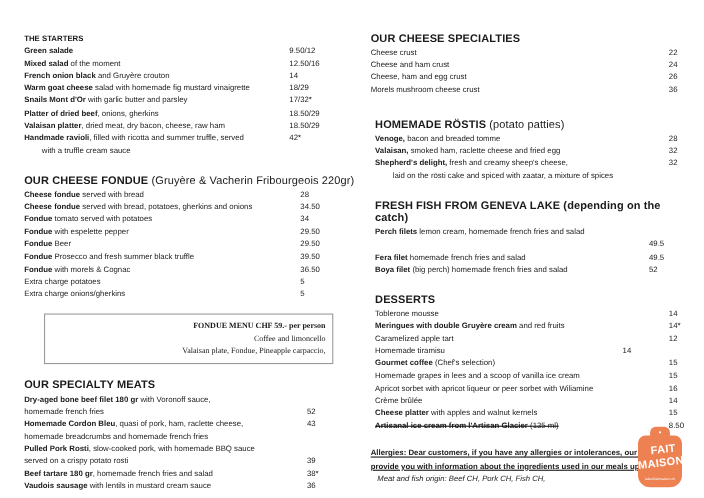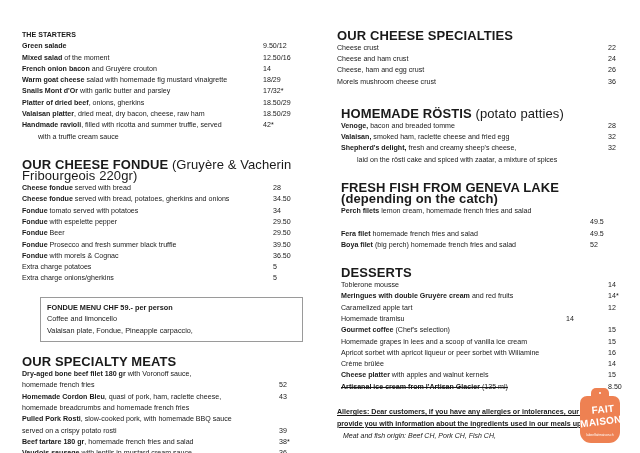--- a/index.html
+++ b/index.html
@@ -27,21 +27,21 @@
     flex: 0 0 303px;
   }
   .col-right {
     flex: 1 1 auto;
     padding-left: 12px;
   }
   .section {
     margin-bottom: 10px;
   }
   .sec-head {
-    font-size: 13px;
+    font-size: 10px;
     font-weight: bold;
     letter-spacing: 0.1px;
     margin-bottom: 1.5px;
     line-height: 11.3px;
   }
   .sec-head .reg {
     font-weight: normal;
   }
   .head-row {
     display: flex;
@@ -90,21 +90,22 @@
   .pw-62 .price, .pw-62 .h-price { width: 62px; }
   .pw-46 .price, .pw-46 .h-price { width: 46px; }
   .pw-22 .price, .pw-22 .h-price { width: 22px; }
 
   .strike { text-decoration: line-through; }
 
   .fondue-box {
     border: 1px solid #9a9a9a;
     margin: 12px 22px 14px 18px;
     padding: 4px 6px 5px;
-    text-align: left;
+    text-align: right;
+    font-family: Liberation Serif, serif;
   }
   .fondue-box .fb-title {
     font-size: 7.3px;
     font-weight: bold;
     line-height: 11.5px;
   }
   .fondue-box .fb-line {
     font-size: 7.3px;
     line-height: 11.5px;
   }
@@ -220,21 +221,21 @@
 
       <div class="row">
         <div class="label"><b>Green salade</b><span></span></div>
         <div class="price">9.50/12</div>
       </div>
       <div class="row">
         <div class="label"><b>Mixed salad</b><span> of the moment</span></div>
         <div class="price">12.50/16</div>
       </div>
       <div class="row">
-        <div class="label"><b>French onion bacon</b><span> and Gruyère crouton</span></div>
+        <div class="label"><b>French onion black</b><span> and Gruyère crouton</span></div>
         <div class="price">14</div>
       </div>
       <div class="row">
         <div class="label"><b>Warm goat cheese</b><span> salad with homemade fig mustard  vinaigrette</span></div>
         <div class="price">18/29</div>
       </div>
       <div class="row">
         <div class="label"><b>Snails Mont d'Or</b><span> with garlic butter and parsley</span></div>
         <div class="price">17/32*</div>
       </div>

